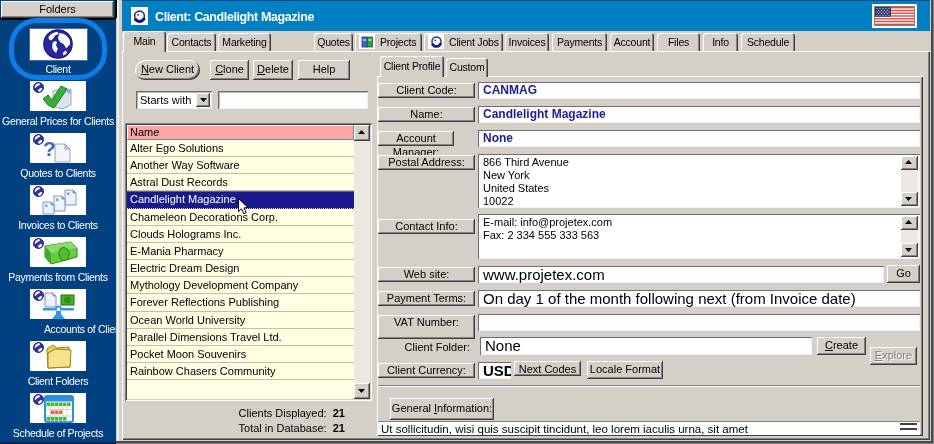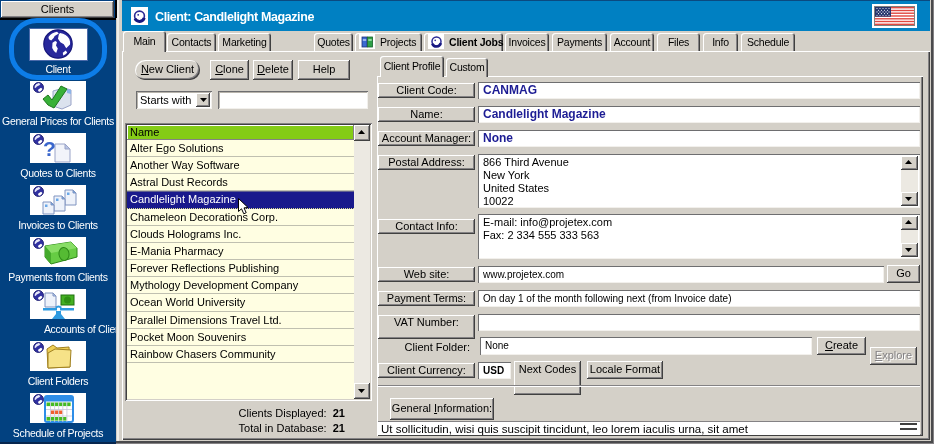--- a/index.html
+++ b/index.html
@@ -29,21 +29,21 @@
 .lblbtn {
   background:#d4d0c8;
   box-shadow: inset -1px -1px 0 #404040, inset 1px 1px 0 #ffffff, inset -2px -2px 0 #848284;
   text-align:center;
   line-height:14px;
   font-size:11px;
 }
 .fld {
   background:#fff;
   box-shadow: inset 1px 1px 0 #6e6e70, inset -1px -1px 0 #f2f0ec;
-  font-size:10px;
+  font-size:15px;
   line-height:15px;
   padding:1px 0 0 5px;
   white-space:nowrap;
   overflow:hidden;
 }
 .navy { color:#1c1c94; font-weight:bold; font-size:12px; }
 .tab {
   position:absolute;
   white-space:nowrap;
   background:#d4d0c8;
@@ -62,21 +62,21 @@
   white-space:nowrap;
   overflow:hidden;
 }
 .row.sel { background:#19198c; color:#fff; border-bottom:1px dotted #d8d890; box-shadow: inset 0 1px 0 rgba(230,230,150,0.35); }
 .sblbl { left:0; width:116px; text-align:center; color:#fff; font-size:10.5px; white-space:nowrap; letter-spacing:-0.3px; }
 </style>
 </head>
 <body>
 
 <div class="abs" id="sidebar" style="left:0;top:0;width:116px;height:444px;background:#024180;"></div>
-<div class="abs raised" style="left:1px;top:1px;width:113px;height:17px;text-align:center;line-height:16px;font-size:11px;">Clients</div>
+<div class="abs raised" style="left:1px;top:1px;width:113px;height:17px;text-align:center;line-height:16px;font-size:11px;">Folders</div>
 <div class="abs" style="left:0;top:18px;width:116px;height:2px;background:#000;"></div>
 
 <div class="abs" style="left:9px;top:18px;width:98px;height:62px;border:5px solid #0d7de8;border-radius:28px;"></div>
 
 <div class="abs" style="left:30px;top:29px;width:57px;height:31px;background:#fff;box-shadow:0 0 0 1px #4a6aaa;"></div>
 <svg class="abs" style="left:43px;top:29px;" width="30" height="30" viewBox="0 0 30 30">
   <circle cx="15" cy="15" r="14.2" fill="#28289c"></circle>
   <path d="M5.5 8 Q8.5 3.6 14 2.8 L15.8 4.6 Q11.5 6.6 10.6 9 L8.2 11.4 L5.9 10.2 Z" fill="#fff"></path>
   <path d="M17 4 Q23.5 5 26.3 10 Q27.4 12.6 27 15.6 L23.2 19.2 L20.8 15.2 L17.4 13.2 L15 9.8 L15.8 5.4 Z" fill="#fff"></path>
   <path d="M9.5 13.8 L12.2 12 L14 13 L13 16.4 L14.8 19.4 L13.2 24 Q10.6 22.4 9.2 19 Z" fill="#fff"></path>
@@ -296,21 +296,21 @@
   </svg>
   <span style="margin-left:25px;">Projects</span></div>
 <div class="tab" style="left:424px;top:33px;width:79px;height:19px;line-height:18px;text-align:left;">
   <span style="position:absolute;left:4px;top:1px;width:16px;height:15px;background:#fff;"></span>
   <svg style="position:absolute;left:6px;top:2px;" width="13" height="13" viewBox="0 0 13 13">
     <circle cx="6.5" cy="6.5" r="5.8" fill="#fff"></circle>
     <circle cx="6.5" cy="6.5" r="4.5" fill="none" stroke="#2a2a94" stroke-width="1.5"></circle>
     <path d="M 2.3 8.7 A 4.5 4.5 0 0 0 10.8 8.2" stroke="#181880" stroke-width="2.7" fill="none"></path>
     <circle cx="5.2" cy="5.4" r="0.8" fill="#2a2a94"></circle>
   </svg>
-  <span style="margin-left:25px;font-weight:bold;">Client Jobs</span></div>
+  <span style="margin-left:25px;">Client Jobs</span></div>
 <div class="tab" style="left:505px;top:33px;width:44px;height:19px;line-height:18px;">Invoices</div>
 <div class="tab" style="left:552px;top:33px;width:55px;height:19px;line-height:18px;">Payments</div>
 <div class="tab" style="left:610px;top:33px;width:44px;height:19px;line-height:18px;">Account</div>
 <div class="tab" style="left:657px;top:33px;width:43px;height:19px;line-height:18px;">Files</div>
 <div class="tab" style="left:703px;top:33px;width:35px;height:19px;line-height:18px;">Info</div>
 <div class="tab" style="left:741px;top:33px;width:54px;height:19px;line-height:18px;">Schedule</div>
 <div class="tab" style="left:123px;top:31px;width:43px;height:21px;line-height:20px;font-weight:normal;z-index:5;">Main</div>
 
 <div class="abs" id="content" style="left:122px;top:51px;width:808px;height:389px;background:#d4d0c8;box-shadow: inset 1px 1px 0 #ffffff, inset -1px -1px 0 #404040, inset -2px -2px 0 #848284;"></div>
 
@@ -322,31 +322,32 @@
 <div class="abs sunken" style="left:136px;top:91px;width:76px;height:18px;"></div>
 <div class="abs" style="left:140px;top:94px;font-size:11px;">Starts with</div>
 <div class="abs raised" style="left:196px;top:93px;width:14px;height:14px;"></div>
 <svg class="abs" style="left:200px;top:98px;" width="8" height="5">
     <path d="M0 0 h7 l-3.5 4 z" fill="#000"></path>
   </svg>
 
 <div class="abs sunken" style="left:218px;top:91px;width:150px;height:18px;"></div>
 
 <div class="abs" style="left:125px;top:123px;width:247px;height:278px;background:#fffee2;box-shadow: inset 1px 1px 0 #848284, inset -1px -1px 0 #fff, inset 2px 2px 0 #404040, inset -2px -2px 0 #d4d0c8;">
-  <div style="position:absolute;left:2px;top:2px;width:227px;height:15px;background:#84cc16;box-shadow: inset -1px -1px 0 #848284, inset 1px 1px 0 #ffffff;font-size:11px;line-height:15px;padding-left:3px;">Name</div>
+  <div style="position:absolute;left:2px;top:2px;width:227px;height:15px;background:#fca5a5;box-shadow: inset -1px -1px 0 #848284, inset 1px 1px 0 #ffffff;font-size:11px;line-height:15px;padding-left:3px;">Name</div>
   <div id="rows" style="position:absolute;left:2px;top:17px;width:227px;">
     <div class="row">Alter Ego Solutions</div>
     <div class="row">Another Way Software</div>
     <div class="row">Astral Dust Records</div>
     <div class="row sel">Candlelight Magazine</div>
     <div class="row">Chameleon Decorations Corp.</div>
     <div class="row">Clouds Holograms Inc.</div>
     <div class="row">E-Mania Pharmacy</div>
+    <div class="row">Electric Dream Design</div>
+    <div class="row">Mythology Development Company</div>
     <div class="row">Forever Reflections Publishing</div>
-    <div class="row">Mythology Development Company</div>
     <div class="row">Ocean World University</div>
     <div class="row">Parallel Dimensions Travel Ltd.</div>
     <div class="row">Pocket Moon Souvenirs</div>
     <div class="row">Rainbow Chasers Community</div>
   </div>
 
   <div style="position:absolute;right:2px;top:2px;width:16px;height:274px;background:#ece9e2;"></div>
   <div class="raised" style="position:absolute;right:2px;top:2px;width:16px;height:16px;"></div>
   <svg style="position:absolute;right:6px;top:7px;" width="8" height="5">
       <path d="M0 4 h7 l-3.5 -4 z" fill="#000"></path>
@@ -367,21 +368,21 @@
 <div class="tab" style="left:446px;top:58px;width:42px;height:19px;line-height:18px;z-index:2;">Custom</div>
 <div class="tab" style="left:380px;top:56px;width:64px;height:21px;line-height:20px;z-index:3;">Client Profile</div>
 <div class="abs" id="rpanel" style="left:377px;top:76px;width:546px;height:360px;background:#d4d0c8;box-shadow: inset 1px 1px 0 #ffffff, inset -1px -1px 0 #404040, inset -2px -2px 0 #848284;"></div>
 
 <div class="abs lblbtn" style="left:378px;top:83px;width:97px;height:15px;">Client Code:</div>
 <div class="abs fld navy" style="left:478px;top:82px;width:442px;height:17px;">CANMAG</div>
 
 <div class="abs lblbtn" style="left:378px;top:107px;width:97px;height:15px;">Name:</div>
 <div class="abs fld navy" style="left:478px;top:106px;width:442px;height:17px;">Candlelight Magazine</div>
 
-<div class="abs lblbtn" style="left:378px;top:131px;width:97px;height:15px;">Account Manager:</div>
+<div class="abs lblbtn" style="left:378px;top:131px;width:76px;height:15px;">Account Manager:</div>
 <div class="abs fld navy" style="left:478px;top:130px;width:442px;height:17px;">None</div>
 
 <div class="abs lblbtn" style="left:378px;top:155px;width:97px;height:15px;">Postal Address:</div>
 <div class="abs" style="left:478px;top:154px;width:442px;height:54px;background:#fff;box-shadow: inset 1px 1px 0 #6e6e70, inset -1px -1px 0 #f2f0ec;">
   <div style="position:absolute;left:5px;top:2px;font-size:11px;line-height:13px;">866 Third Avenue<br>New York<br>United States<br>10022</div>
   <div class="raised" style="position:absolute;right:2px;top:2px;width:17px;height:14px;"></div>
   <svg style="position:absolute;right:7px;top:6px;" width="8" height="5">
       <path d="M0 4 h7 l-3.5 -4 z" fill="#000"></path>
     </svg>
   <div style="position:absolute;right:2px;top:16px;width:17px;height:22px;background:#ece9e2;"></div>
@@ -415,21 +416,21 @@
 <div class="abs lblbtn" style="left:378px;top:315px;width:97px;height:24px;">VAT Number:</div>
 <div class="abs fld" style="left:478px;top:314px;width:442px;height:17px;"></div>
 
 <div class="abs" style="left:378px;top:341px;width:92px;text-align:right;font-size:11px;">Client Folder:</div>
 <div class="abs fld" style="left:480px;top:337px;width:332px;height:18px;">None</div>
 <div class="abs btn" style="left:817px;top:337px;width:49px;height:18px;line-height:16px;"><u>C</u>reate</div>
 <div class="abs btn" style="left:870px;top:337px;width:47px;height:18px;line-height:16px;color:#848284;text-shadow:1px 1px 0 #fff;margin-top:10px;"><u>E</u>xplore</div>
 
 <div class="abs lblbtn" style="left:378px;top:363px;width:97px;height:15px;">Client Currency:</div>
 <div class="abs fld" style="left:478px;top:362px;width:33px;height:17px;font-weight:bold;">USD</div>
-<div class="abs btn" style="left:514px;top:361px;width:67px;height:34px;line-height:16px;">Next Codes</div>
+<div class="abs btn" style="left:514px;top:361px;width:67px;height:15px;line-height:16px;">Next Codes</div>
 <div class="abs btn" style="left:587px;top:361px;width:76px;height:18px;line-height:16px;">Locale Format</div>
 
 <div class="abs" style="left:378px;top:385px;width:542px;height:2px;box-shadow:inset 0 1px 0 #848284, inset 0 -1px 0 #fff;"></div>
 
 <div class="abs btn" style="left:390px;top:398px;width:104px;height:22px;line-height:20px;">General <u>I</u>nformation:</div>
 
 <div class="abs" style="left:378px;top:421px;width:542px;height:15px;background:#fff;box-shadow:inset 0 1px 0 #848284, inset 0 -1px 0 #404040;overflow:hidden;">
   <div style="position:absolute;left:3px;top:2px;font-size:11.5px;">Ut sollicitudin, wisi quis suscipit tincidunt, leo lorem iaculis urna, sit amet</div>
 </div>
 <div class="abs" style="left:900px;top:423px;width:17px;height:2px;background:#404040;box-shadow:0 1px 0 #fff;"></div>

